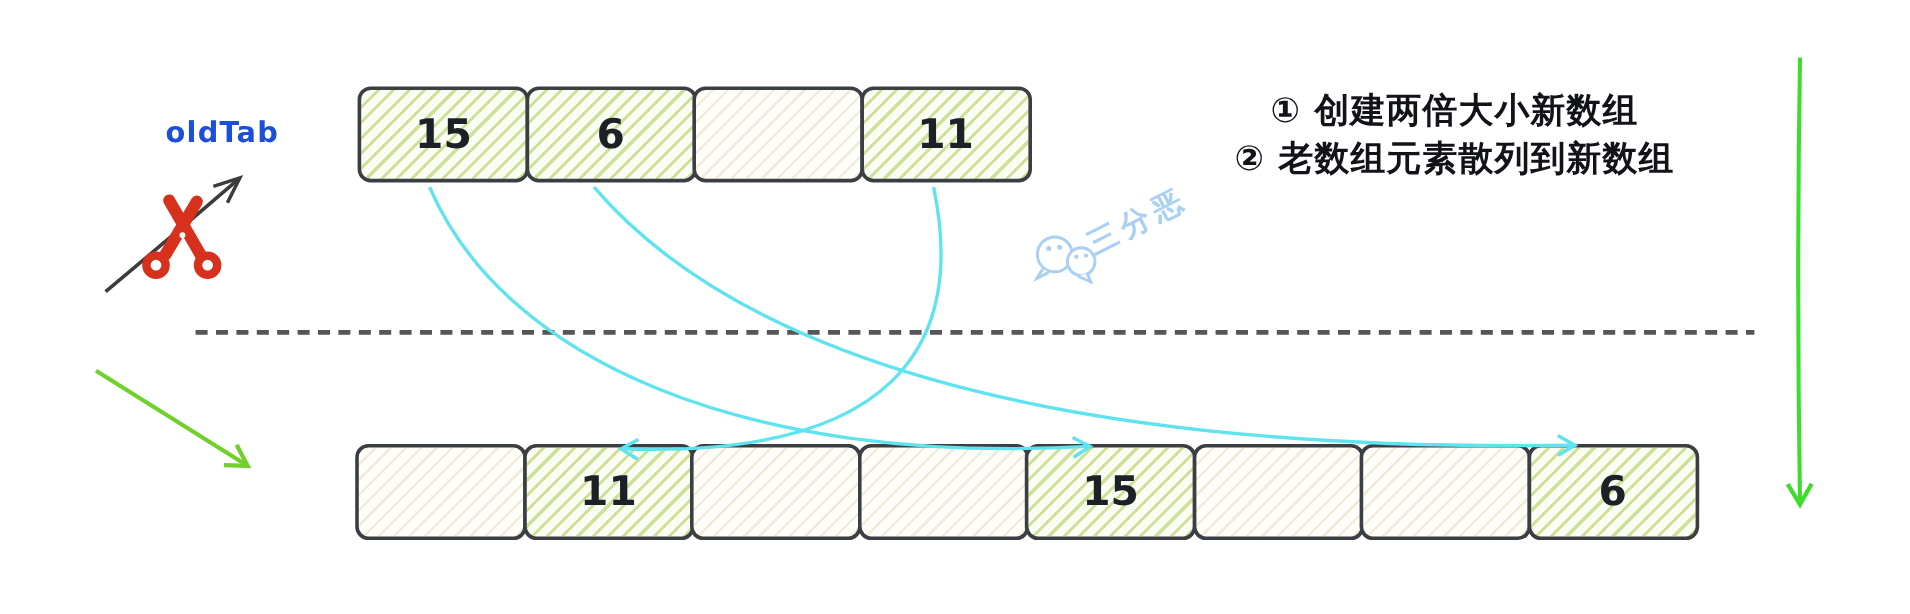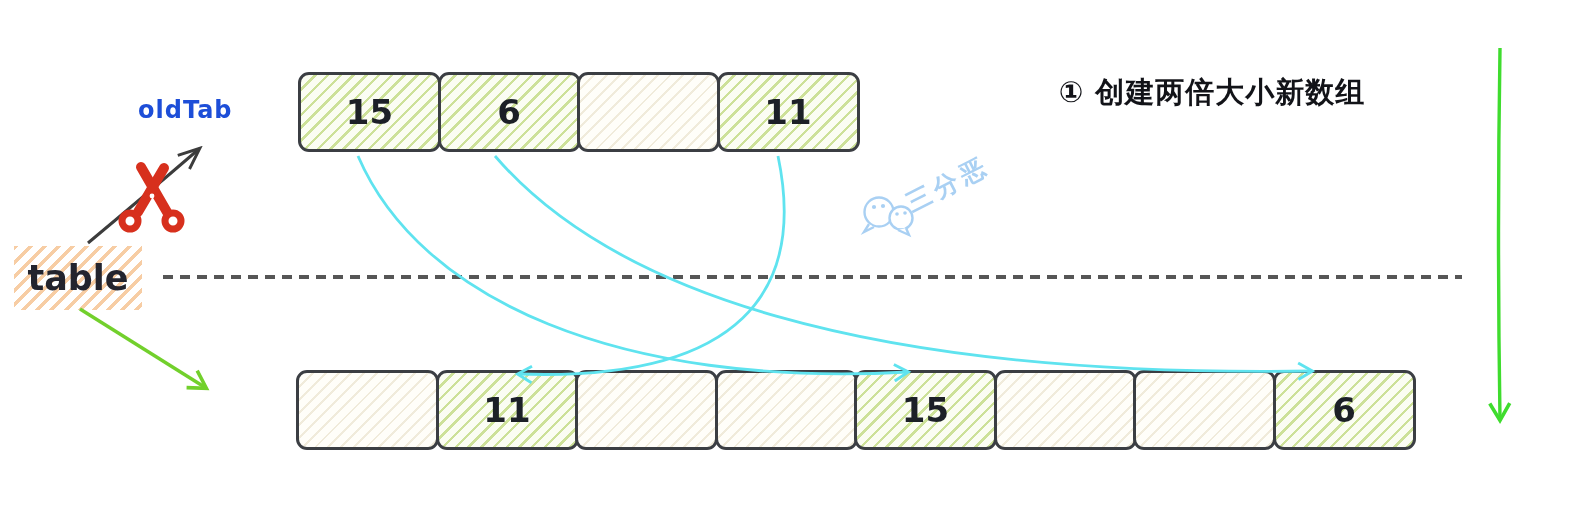--- a/index.html
+++ b/index.html
@@ -47,21 +47,20 @@
   }
   svg.overlay{position:absolute;left:0;top:0;z-index:3;pointer-events:none;}
 </style>
 </head>
 <body>
 
 <div class="canvas">
 
   <div class="abs lbl" style="left:138px;top:96px;">oldTab</div>
 
-  <div class="abs table-lbl">table</div>
 
 
   <div class="abs array" style="left:287px;top:72px;">
     <div class="cell filled">15</div>
     <div class="cell filled">6</div>
     <div class="cell"></div>
     <div class="cell filled">11</div>
   </div>
 
   <div class="abs array" style="left:285px;top:370px;">
@@ -70,20 +69,21 @@
     <div class="cell"></div>
     <div class="cell"></div>
     <div class="cell filled">15</div>
     <div class="cell"></div>
     <div class="cell"></div>
     <div class="cell filled">6</div>
   </div>
 
   <div class="abs notes">
     <div>① 创建两倍大小新数组</div>
+    <div>② 老数组元素散列到新数组</div>
   </div>
 
   <div class="abs wm-text">三分恶</div>
 
   <svg class="overlay" width="1592" height="512" viewBox="0 0 1592 512">
     <defs>
       <marker id="mCyan" viewBox="0 0 10 10" refX="8" refY="5" markerWidth="7" markerHeight="7" orient="auto" markerUnits="strokeWidth">
         <path d="M1,0.8 L8.2,5 L1,9.2" fill="none" stroke="#5fe3ef" stroke-width="1.5"></path>
       </marker>
       <marker id="mGreen" viewBox="0 0 10 10" refX="8" refY="5" markerWidth="7" markerHeight="7" orient="auto" markerUnits="strokeWidth">

